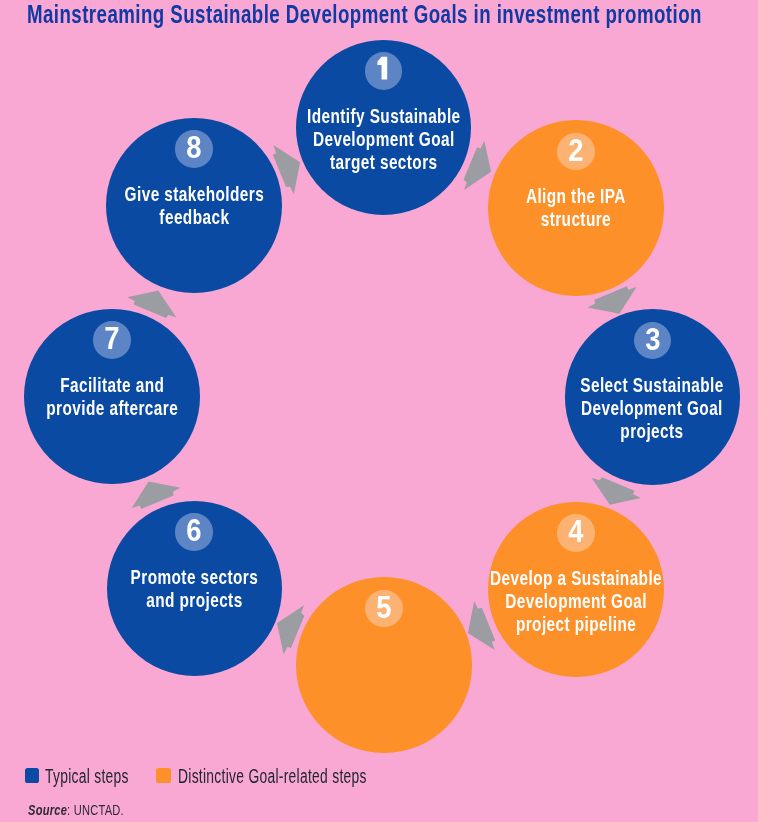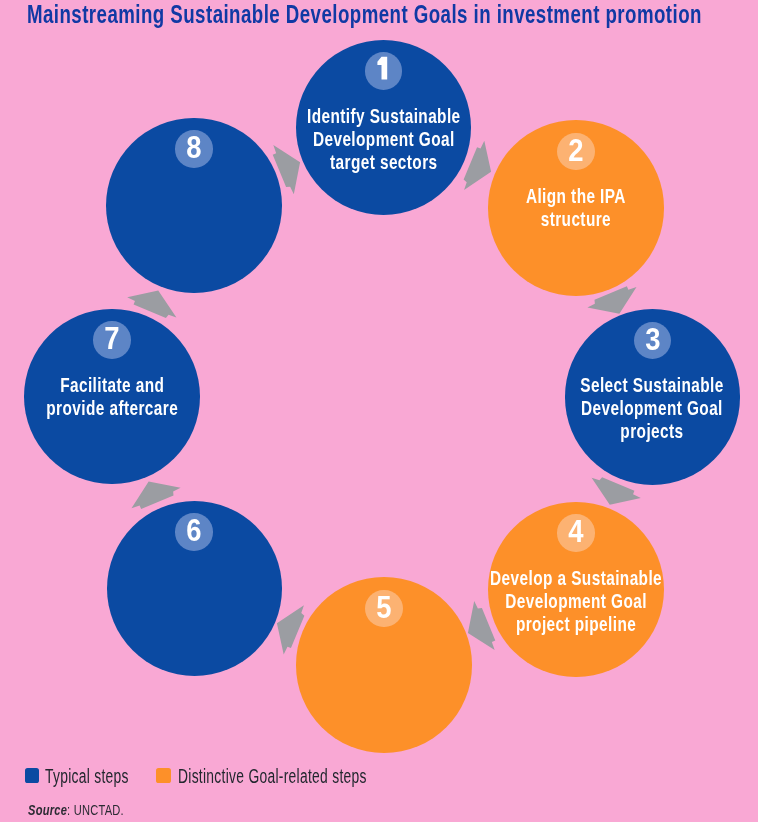--- a/index.html
+++ b/index.html
@@ -124,38 +124,46 @@
             <text x="18.75" y="28.0" transform="translate(18.75,0) scale(0.87,1) translate(-18.75,0)">5</text>
           </svg>
         </div>
       </div>
       <div class="node blue" style="left: 106.5px; top: 500.7px;">
         <div class="badge">
           <svg width="37.5" height="37.5" viewBox="0 0 37.5 37.5">
             <text x="18.75" y="28.0" transform="translate(18.75,0) scale(0.87,1) translate(-18.75,0)">6</text>
           </svg>
         </div>
+        <div class="lblwrap">
+          <div class="lbl">Promote sectors
+and projects</div>
+        </div>
       </div>
       <div class="node blue" style="left: 24.4px; top: 308.9px;">
         <div class="badge">
           <svg width="37.5" height="37.5" viewBox="0 0 37.5 37.5">
             <text x="18.75" y="28.0" transform="translate(18.75,0) scale(0.87,1) translate(-18.75,0)">7</text>
           </svg>
         </div>
         <div class="lblwrap">
           <div class="lbl">Facilitate and
 provide aftercare</div>
         </div>
       </div>
       <div class="node blue" style="left: 106.3px; top: 117.8px;">
         <div class="badge">
           <svg width="37.5" height="37.5" viewBox="0 0 37.5 37.5">
             <text x="18.75" y="28.0" transform="translate(18.75,0) scale(0.87,1) translate(-18.75,0)">8</text>
           </svg>
         </div>
+        <div class="lblwrap">
+          <div class="lbl">Give stakeholders
+feedback</div>
+        </div>
       </div>
     </div>
   <div id="legend">
       <div class="legend-sw" style="background: rgb(11, 74, 162); left: 24.8px; top: 768.3px;"></div>
       <div class="legend-tx" style="left: 45px; top: 766.3px;">Typical steps</div>
       <div class="legend-sw" style="background: rgb(253, 144, 41); left: 156.4px; top: 768.3px;"></div>
       <div class="legend-tx" style="left: 178.2px; top: 766.3px;">Distinctive Goal-related steps</div>
     </div>
   <div class="src" id="src" style="left:27.8px;top:802.5px;"><i>Source</i><span>: UNCTAD.</span></div>
 </div>

